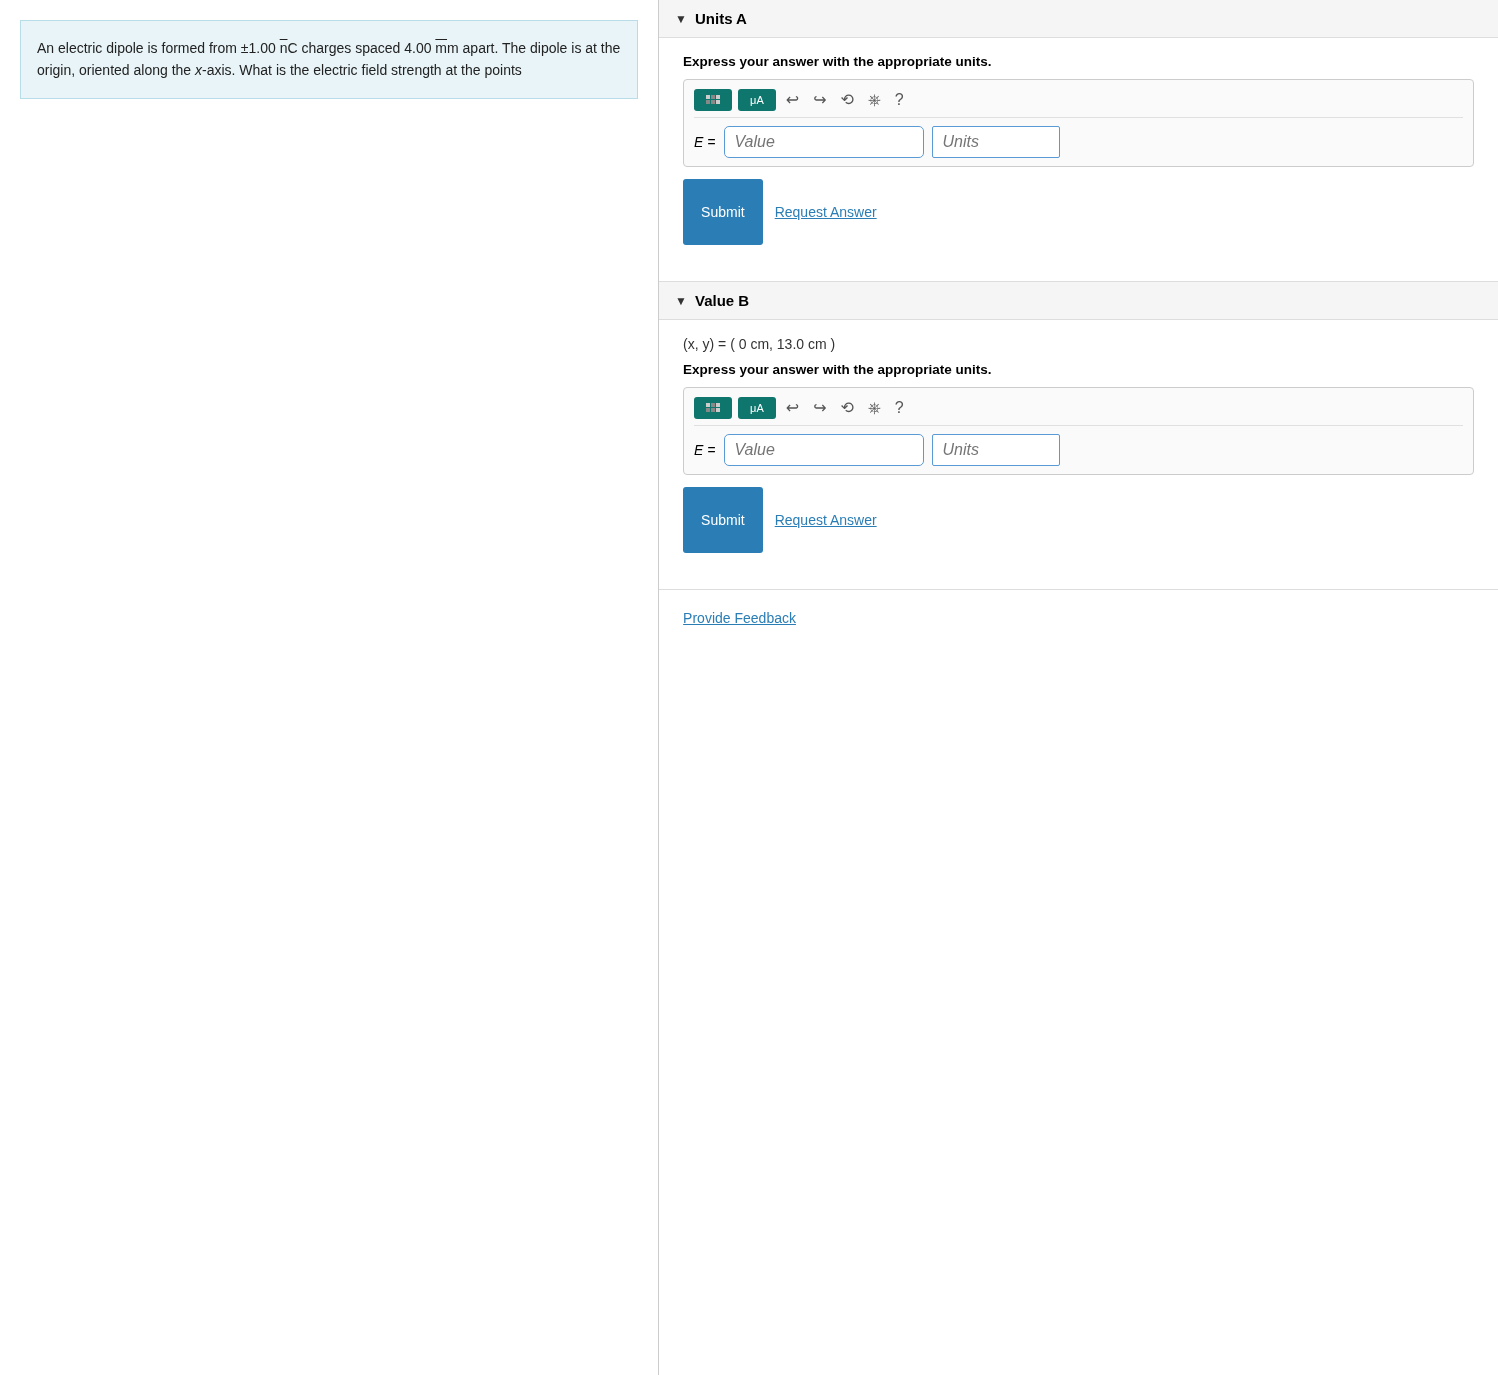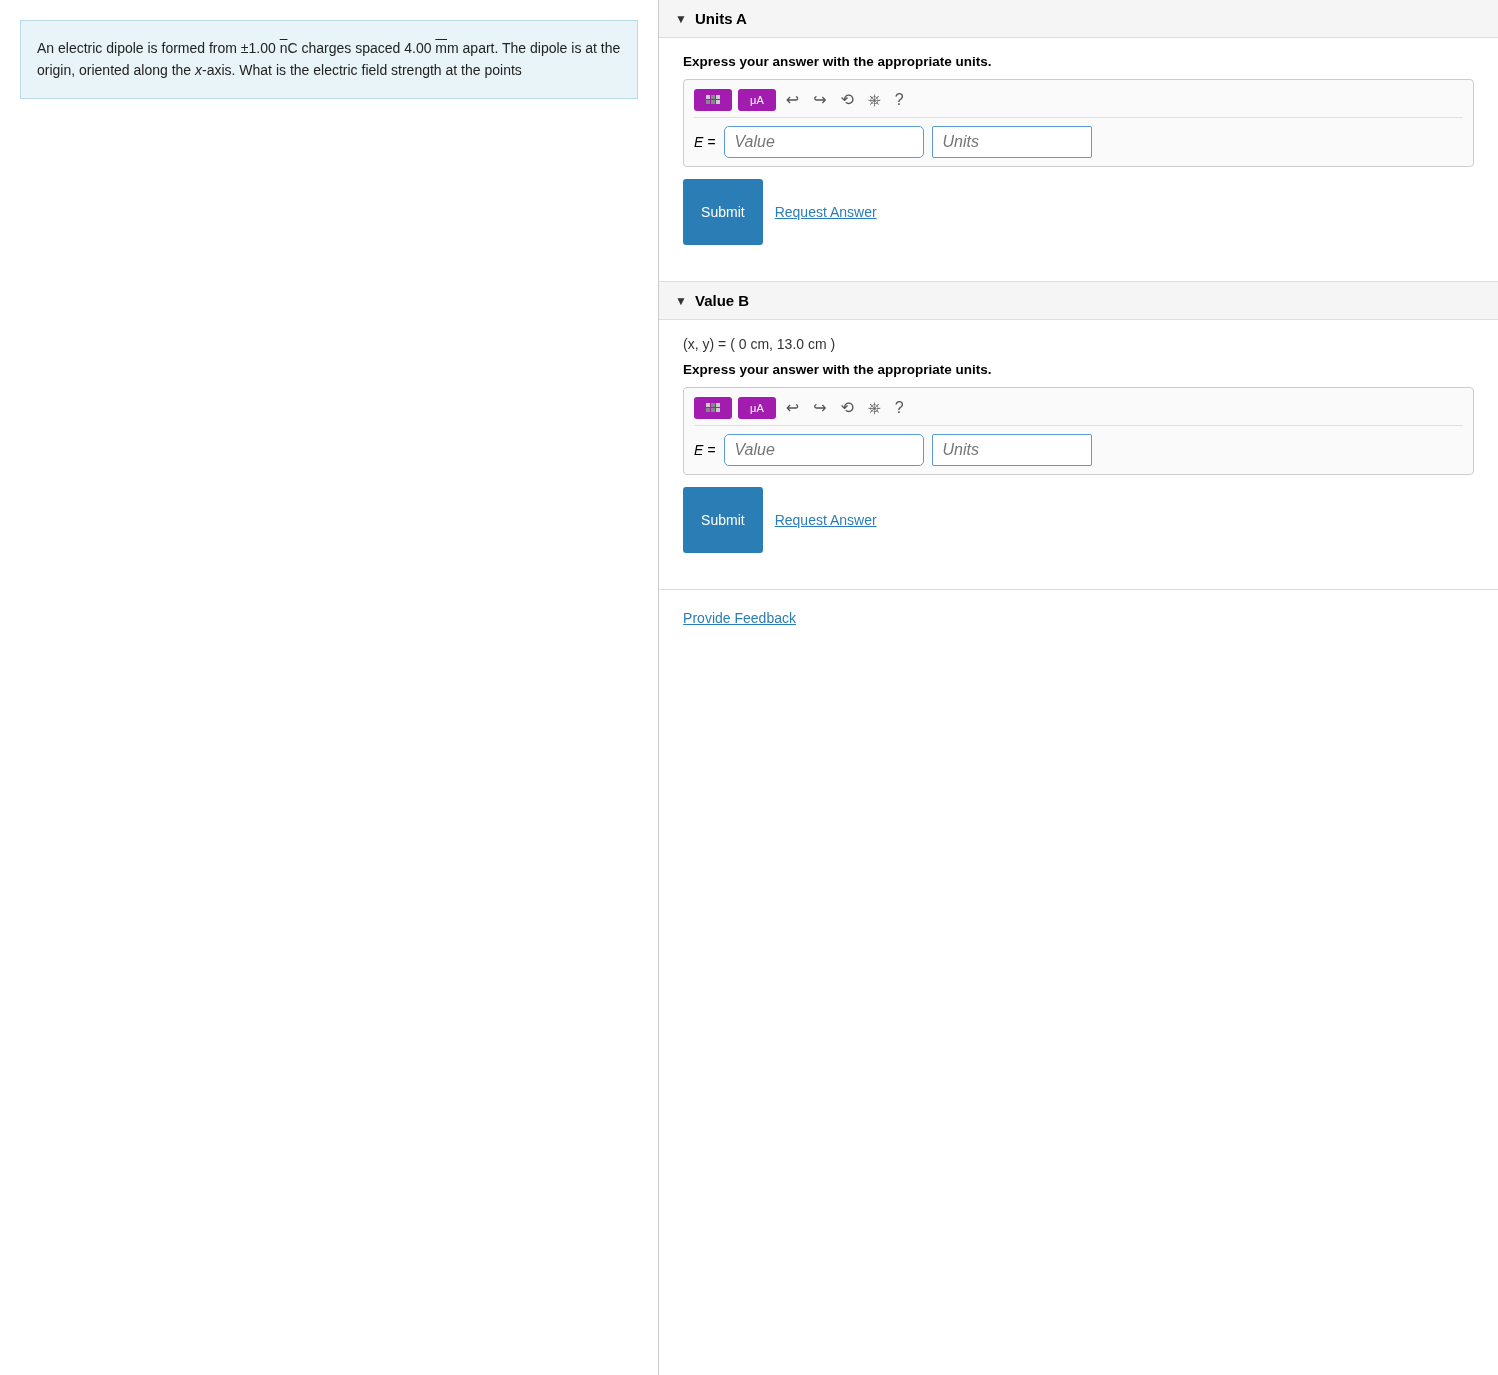--- a/index.html
+++ b/index.html
@@ -80,21 +80,21 @@
     .toolbar-row {
       display: flex;
       align-items: center;
       gap: 6px;
       margin-bottom: 8px;
       padding-bottom: 6px;
       border-bottom: 1px solid #e0e0e0;
     }
 
     .toolbar-btn {
-      background: #a21caf;
+      background: #0f766e;
       color: #fff;
       border: none;
       border-radius: 3px;
       padding: 3px 12px;
       font-size: 12px;
       cursor: pointer;
       display: inline-flex;
       align-items: center;
       justify-content: center;
       min-width: 28px;
@@ -137,21 +137,21 @@
       outline: none;
     }
 
     .units-input {
       border: 1px solid #5b9bd5;
       border-radius: 2px;
       padding: 6px 10px;
       font-size: 16px;
       font-style: italic;
       color: #aaa;
-      width: 160px;
+      width: 128px;
       outline: none;
     }
 
     .action-row {
       display: flex;
       align-items: center;
       gap: 12px;
       margin-top: 12px;
     }
 

